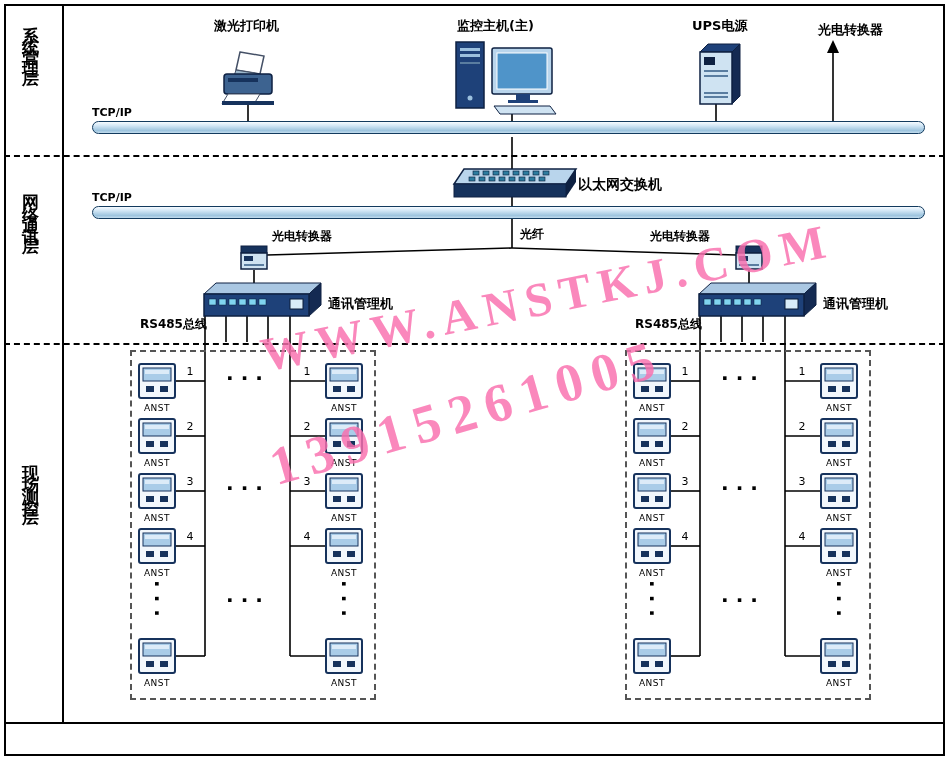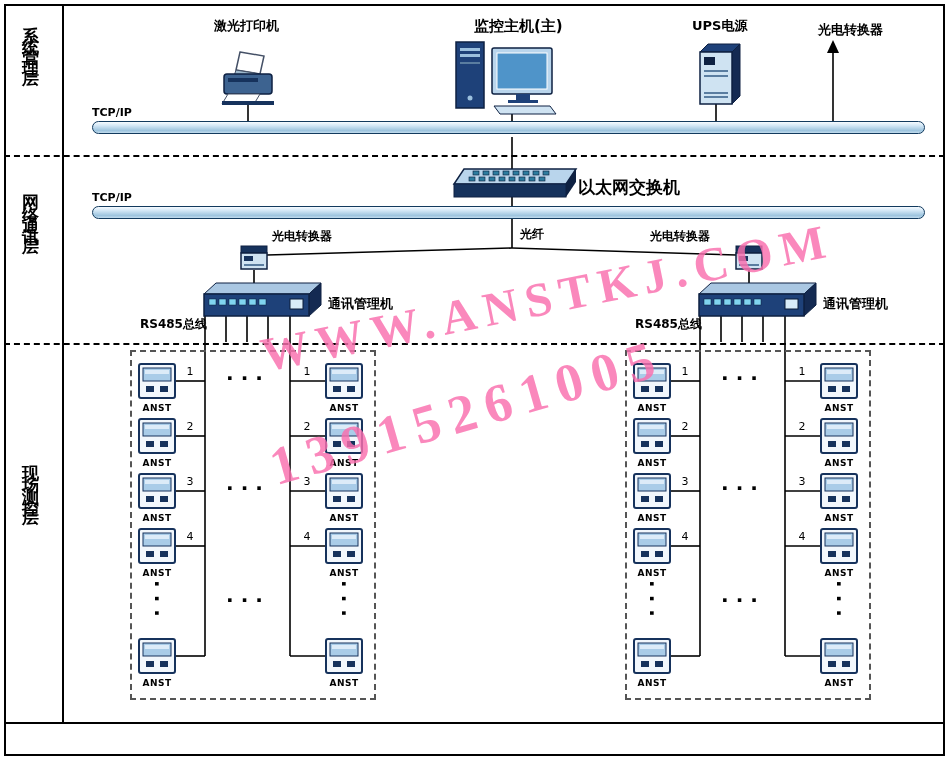--- a/index.html
+++ b/index.html
@@ -12,21 +12,21 @@
   .title-line { position:absolute; left:4px; top:722px; width:941px; border-top:2px solid #000; z-index:2; }
   .dash { position:absolute; left:4px; width:941px; border-top:2px dashed #000; z-index:2; }
   .layer-label { position:absolute; left:20px; width:28px; writing-mode:vertical-lr; text-orientation:upright;
                  font-size:17px; font-weight:600; letter-spacing:11px; z-index:4;
                  font-family:"DejaVu Serif","Liberation Serif",serif; }
   .lbl { position:absolute; font-weight:bold; white-space:nowrap; z-index:4; }
   .icon { position:absolute; z-index:3; }
   .bus { position:absolute; left:92px; width:833px; height:13px; border:1px solid #123a5e; border-radius:7px; z-index:2;
          background:linear-gradient(#f6fbff 0%, #d6e9f7 30%, #9dc4de 78%, #c2dcee 100%); }
   [data-name="meter-device"] { position:absolute; width:38px; z-index:3; }
-  [data-name="meter-name-label"] { display:block; text-align:center; font-size:9px; font-weight:bold; letter-spacing:.5px; }
+  [data-name="meter-name-label"] { display:block; text-align:center; font-size:9px; font-weight:normal; letter-spacing:.5px; }
   [data-name="meter-channel-number"] { position:absolute; width:16px; text-align:center; font-size:11px; z-index:4; }
   [data-name="meter-group-boundary"] { position:absolute; top:350px; width:246px; height:350px; border:2px dashed #555; z-index:1; }
   [data-name="rs485-bus-label"] { position:absolute; font-weight:bold; font-size:12px; z-index:4; }
   [data-name="horizontal-ellipsis"], [data-name="vertical-ellipsis"] {
      position:absolute; width:50px; text-align:center; font-size:20px; font-weight:bold; letter-spacing:7px; z-index:4; }
   [data-name="vertical-ellipsis"] { transform:rotate(90deg); }
   .wm { position:absolute; font-family:"Liberation Serif","DejaVu Serif",serif; font-weight:bold;
         opacity:.82; z-index:9; text-align:center; white-space:nowrap; }
 </style>
 </head>
@@ -95,21 +95,21 @@
     <svg width="58" height="56" viewBox="0 0 58 56">
       <polygon points="20,2 44,6 40,24 16,20" fill="#ffffff" stroke="#445066" stroke-width="1.5"></polygon>
       <polygon points="16,20 40,24 38,30 14,26" fill="#9db8cc" stroke="#445066"></polygon>
       <rect x="4" y="24" width="48" height="20" rx="3" fill="#3d6390" stroke="#0e2142" stroke-width="1.5"></rect>
       <rect x="8" y="28" width="30" height="4" fill="#16325c"></rect>
       <polygon points="8,44 40,44 34,54 2,54" fill="#ffffff" stroke="#445066"></polygon>
       <rect x="2" y="51" width="52" height="4" fill="#16325c"></rect>
     </svg>
   </div>
 
-  <div class="lbl" style="left:474px;top:17px;font-size:15px" data-name="host-label">监控主机(主)</div>
+  <div class="lbl" style="left:457px;top:17px;font-size:13px" data-name="host-label">监控主机(主)</div>
   <div class="icon" data-name="monitor-host-icon" style="left:448px;top:38px">
     <svg width="112" height="78" viewBox="0 0 112 78">
       <rect x="8" y="4" width="28" height="66" fill="#1e4179" stroke="#0e2142" stroke-width="1.5"></rect>
       <rect x="12" y="10" width="20" height="3" fill="#9cc0de"></rect>
       <rect x="12" y="16" width="20" height="3" fill="#9cc0de"></rect>
       <rect x="12" y="24" width="20" height="2" fill="#5a7da0"></rect>
       <circle cx="22" cy="60" r="2.5" fill="#9cc0de"></circle>
       <rect x="44" y="10" width="60" height="46" rx="2" fill="#b9d5ec" stroke="#0e2142" stroke-width="1.5"></rect>
       <rect x="49" y="15" width="50" height="36" fill="#4f94c9" stroke="#ffffff"></rect>
       <rect x="68" y="56" width="14" height="6" fill="#1e4179"></rect>
@@ -130,21 +130,21 @@
       <rect x="8" y="50" width="24" height="2" fill="#5a7da0"></rect>
       <rect x="8" y="54" width="24" height="2" fill="#5a7da0"></rect>
     </svg>
   </div>
 
   <div class="lbl" style="left:818px;top:21px;font-size:13px" data-name="other-interface-label">光电转换器</div>
 
   <div class="lbl" style="left:92px;top:106px;font-size:11px" data-name="tcpip-bus1-label">TCP/IP</div>
   <div class="bus" style="top:121px" data-name="tcpip-bus-1"></div>
 
-  <div class="lbl" style="left:578px;top:176px;font-size:17px" data-name="switch-label">以太网交换机</div>
+  <div class="lbl" style="left:578px;top:176px;font-size:14px" data-name="switch-label">以太网交换机</div>
   <div class="icon" data-name="ethernet-switch-icon" style="left:451px;top:162px">
     <svg width="128" height="38" viewBox="0 0 128 38">
       <polygon points="3,22 115,22 125,7 13,7" fill="#b9d5ec" stroke="#0e2142" stroke-width="1.5"></polygon>
       <polygon points="115,22 125,7 125,20 115,35" fill="#0e2142"></polygon>
       <rect x="3" y="22" width="112" height="13" fill="#16325c" stroke="#0e2142"></rect>
       <g fill="#2e7da0" stroke="#0b1c38" stroke-width="0.6">
         <rect x="22" y="9" width="6" height="4"></rect>
           <rect x="32" y="9" width="6" height="4"></rect>
           <rect x="42" y="9" width="6" height="4"></rect>
           <rect x="52" y="9" width="6" height="4"></rect>

